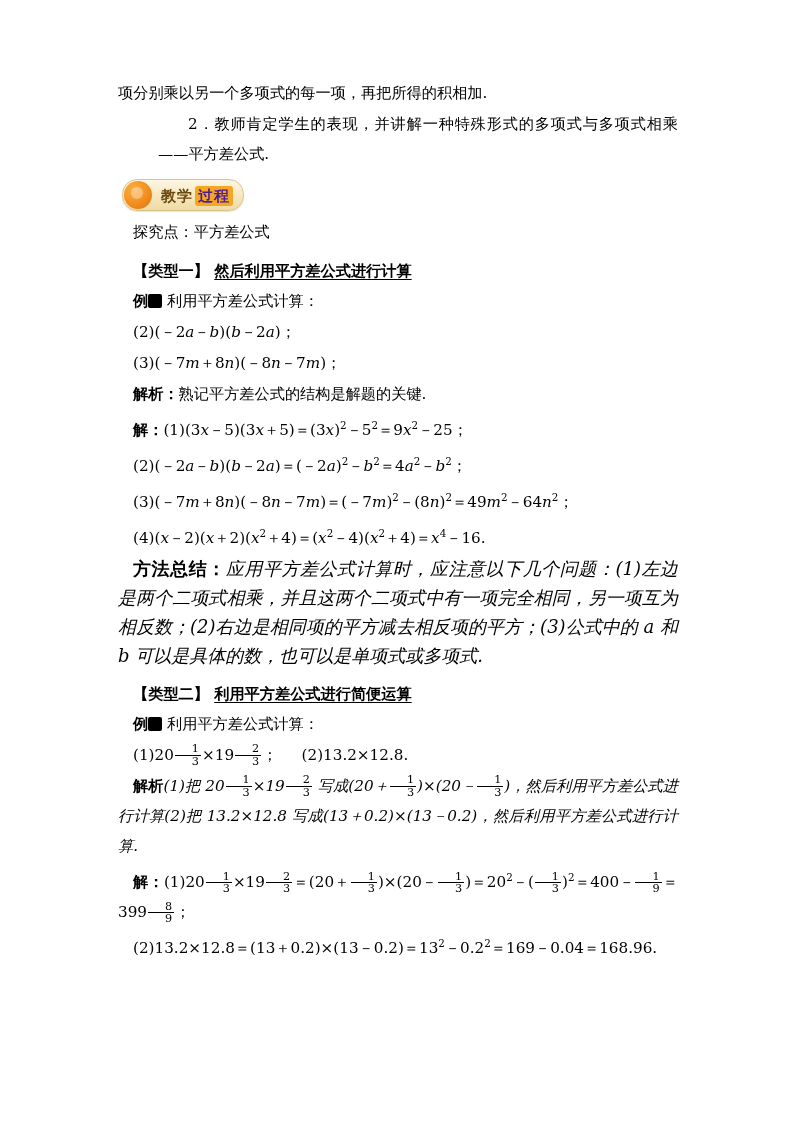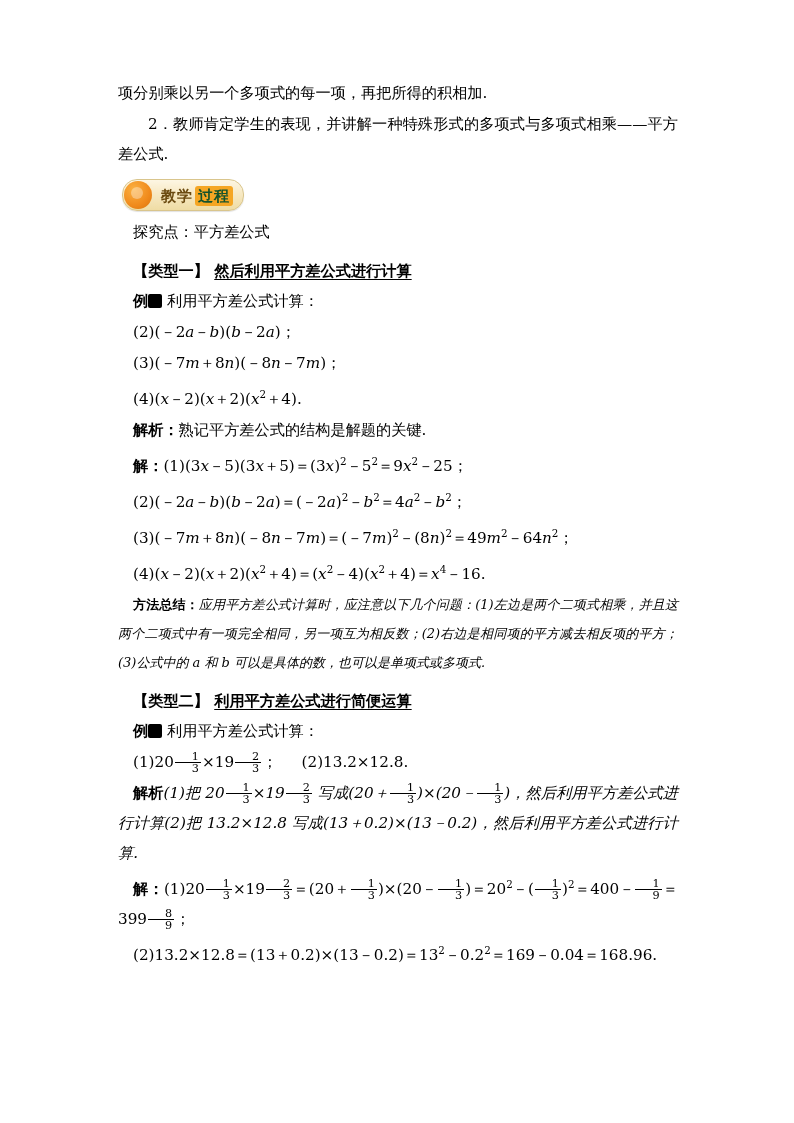--- a/index.html
+++ b/index.html
@@ -27,21 +27,21 @@
     left: 118px;
     top: 78px;
     width: 560px;
   }
   p {
     margin: 0 0 1px 0;
     font-size: 15.2px;
     line-height: 30px;
     text-align: justify;
   }
-  .indent2 { text-indent: 30px; }
+  .indent2 { text-indent: 30px; margin-left: 40px; }
   .indent1 { text-indent: 15px; }
   .noindent { text-indent: 0; }
 
   
   .banner {
     margin: 10px 0 4px 4px;
     position: relative;
     height: 34px;
   }
   .banner-inner {
@@ -79,21 +79,21 @@
     font-family: "DejaVu Sans", "Liberation Sans", sans-serif;
     font-weight: bold;
     font-size: 15px;
     color: #6b4a10;
     letter-spacing: 1px;
     margin-left: -20px;
     padding-left: 22px;
   }
   .banner-text .t2 {
     background: #f5a623;
-    color: #14532d;
+    color: #4c1d95;
     border-radius: 3px;
     padding: 1px 3px;
     margin-left: 2px;
   }
 
   .type-head {
     margin-top: 10px;
     margin-bottom: 2px;
     font-weight: bold;
     font-size: 15.2px;
@@ -139,21 +139,21 @@
     text-align: center;
     font-size: 0.74em;
     line-height: 1.05;
     margin: 0 1px;
     font-style: normal;
   }
   .frac .num { display: block; padding: 0 2px; }
   .frac .den { display: block; border-top: 1px solid #000; padding: 0 2px; }
   .summary {
     text-indent: 15px;
-    font-size: 13px;
+    font-size: 18px;
     line-height: 29px;
   }
   .summary .lead { font-weight: bold; }
 </style>
 </head>
 <body>
 
 <div class="page">
   <div class="content">
 
@@ -172,21 +172,20 @@
 
     <div class="type-head">
       <span>【类型一】</span>
       <span class="underline">然后利用平方差公式进行计算</span>
     </div>
 
     <p class="example"><span class="ex-label">例</span><span class="ex-badge">1</span>&nbsp;<span>利用平方差公式计算：</span></p>
 
     <p class="indent1">(2)(－2<span class="math">a</span>－<span class="math">b</span>)(<span class="math">b</span>－2<span class="math">a</span>)；</p>
     <p class="indent1">(3)(－7<span class="math">m</span>＋8<span class="math">n</span>)(－8<span class="math">n</span>－7<span class="math">m</span>)；</p>
-    <p class="indent1">(4)(<span class="math">x</span>－2)(<span class="math">x</span>＋2)(<span class="math">x</span><sup>2</sup>＋4).</p>
 
     <p class="indent1"><span class="bold">解析：</span><span>熟记平方差公式的结构是解题的关键.</span></p>
 
     <p class="indent1"><span class="bold">解：</span>(1)(3<span class="math">x</span>－5)(3<span class="math">x</span>＋5)＝(3<span class="math">x</span>)<sup>2</sup>－5<sup>2</sup>＝9<span class="math">x</span><sup>2</sup>－25；</p>
     <p class="indent1">(2)(－2<span class="math">a</span>－<span class="math">b</span>)(<span class="math">b</span>－2<span class="math">a</span>)＝(－2<span class="math">a</span>)<sup>2</sup>－<span class="math">b</span><sup>2</sup>＝4<span class="math">a</span><sup>2</sup>－<span class="math">b</span><sup>2</sup>；</p>
     <p class="indent1">(3)(－7<span class="math">m</span>＋8<span class="math">n</span>)(－8<span class="math">n</span>－7<span class="math">m</span>)＝(－7<span class="math">m</span>)<sup>2</sup>－(8<span class="math">n</span>)<sup>2</sup>＝49<span class="math">m</span><sup>2</sup>－64<span class="math">n</span><sup>2</sup>；</p>
     <p class="indent1">(4)(<span class="math">x</span>－2)(<span class="math">x</span>＋2)(<span class="math">x</span><sup>2</sup>＋4)＝(<span class="math">x</span><sup>2</sup>－4)(<span class="math">x</span><sup>2</sup>＋4)＝<span class="math">x</span><sup>4</sup>－16.</p>
 
     <p class="summary indent1 italicline"><span class="lead up">方法总结：</span>应用平方差公式计算时，应注意以下几个问题：(1)左边是两个二项式相乘，并且这两个二项式中有一项完全相同，另一项互为相反数；(2)右边是相同项的平方减去相反项的平方；(3)公式中的 <span class="math">a</span> 和 <span class="math">b</span> 可以是具体的数，也可以是单项式或多项式.</p>
 

